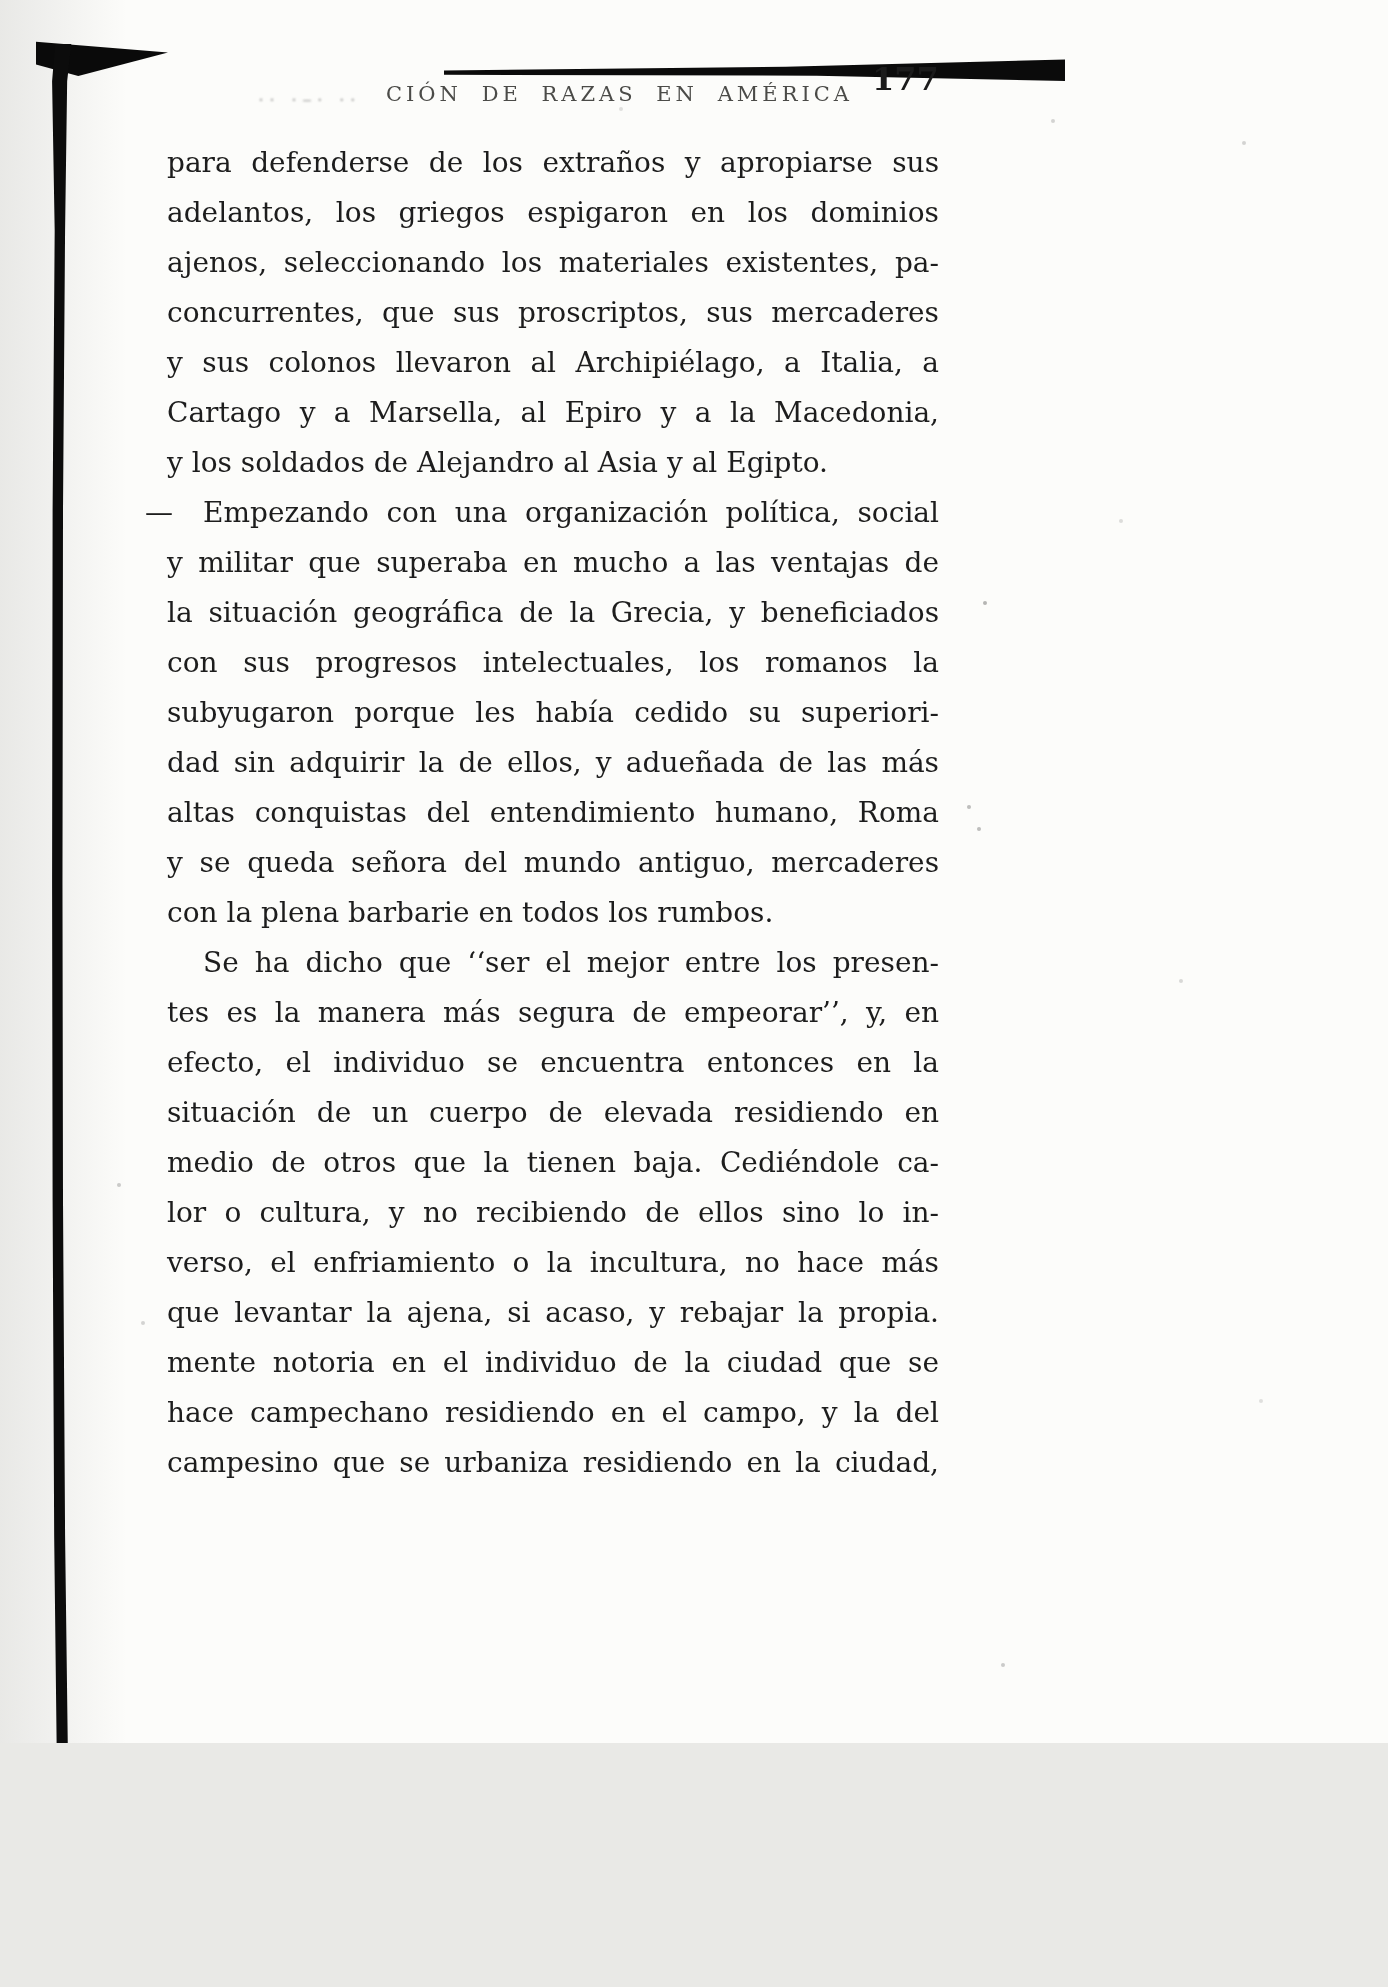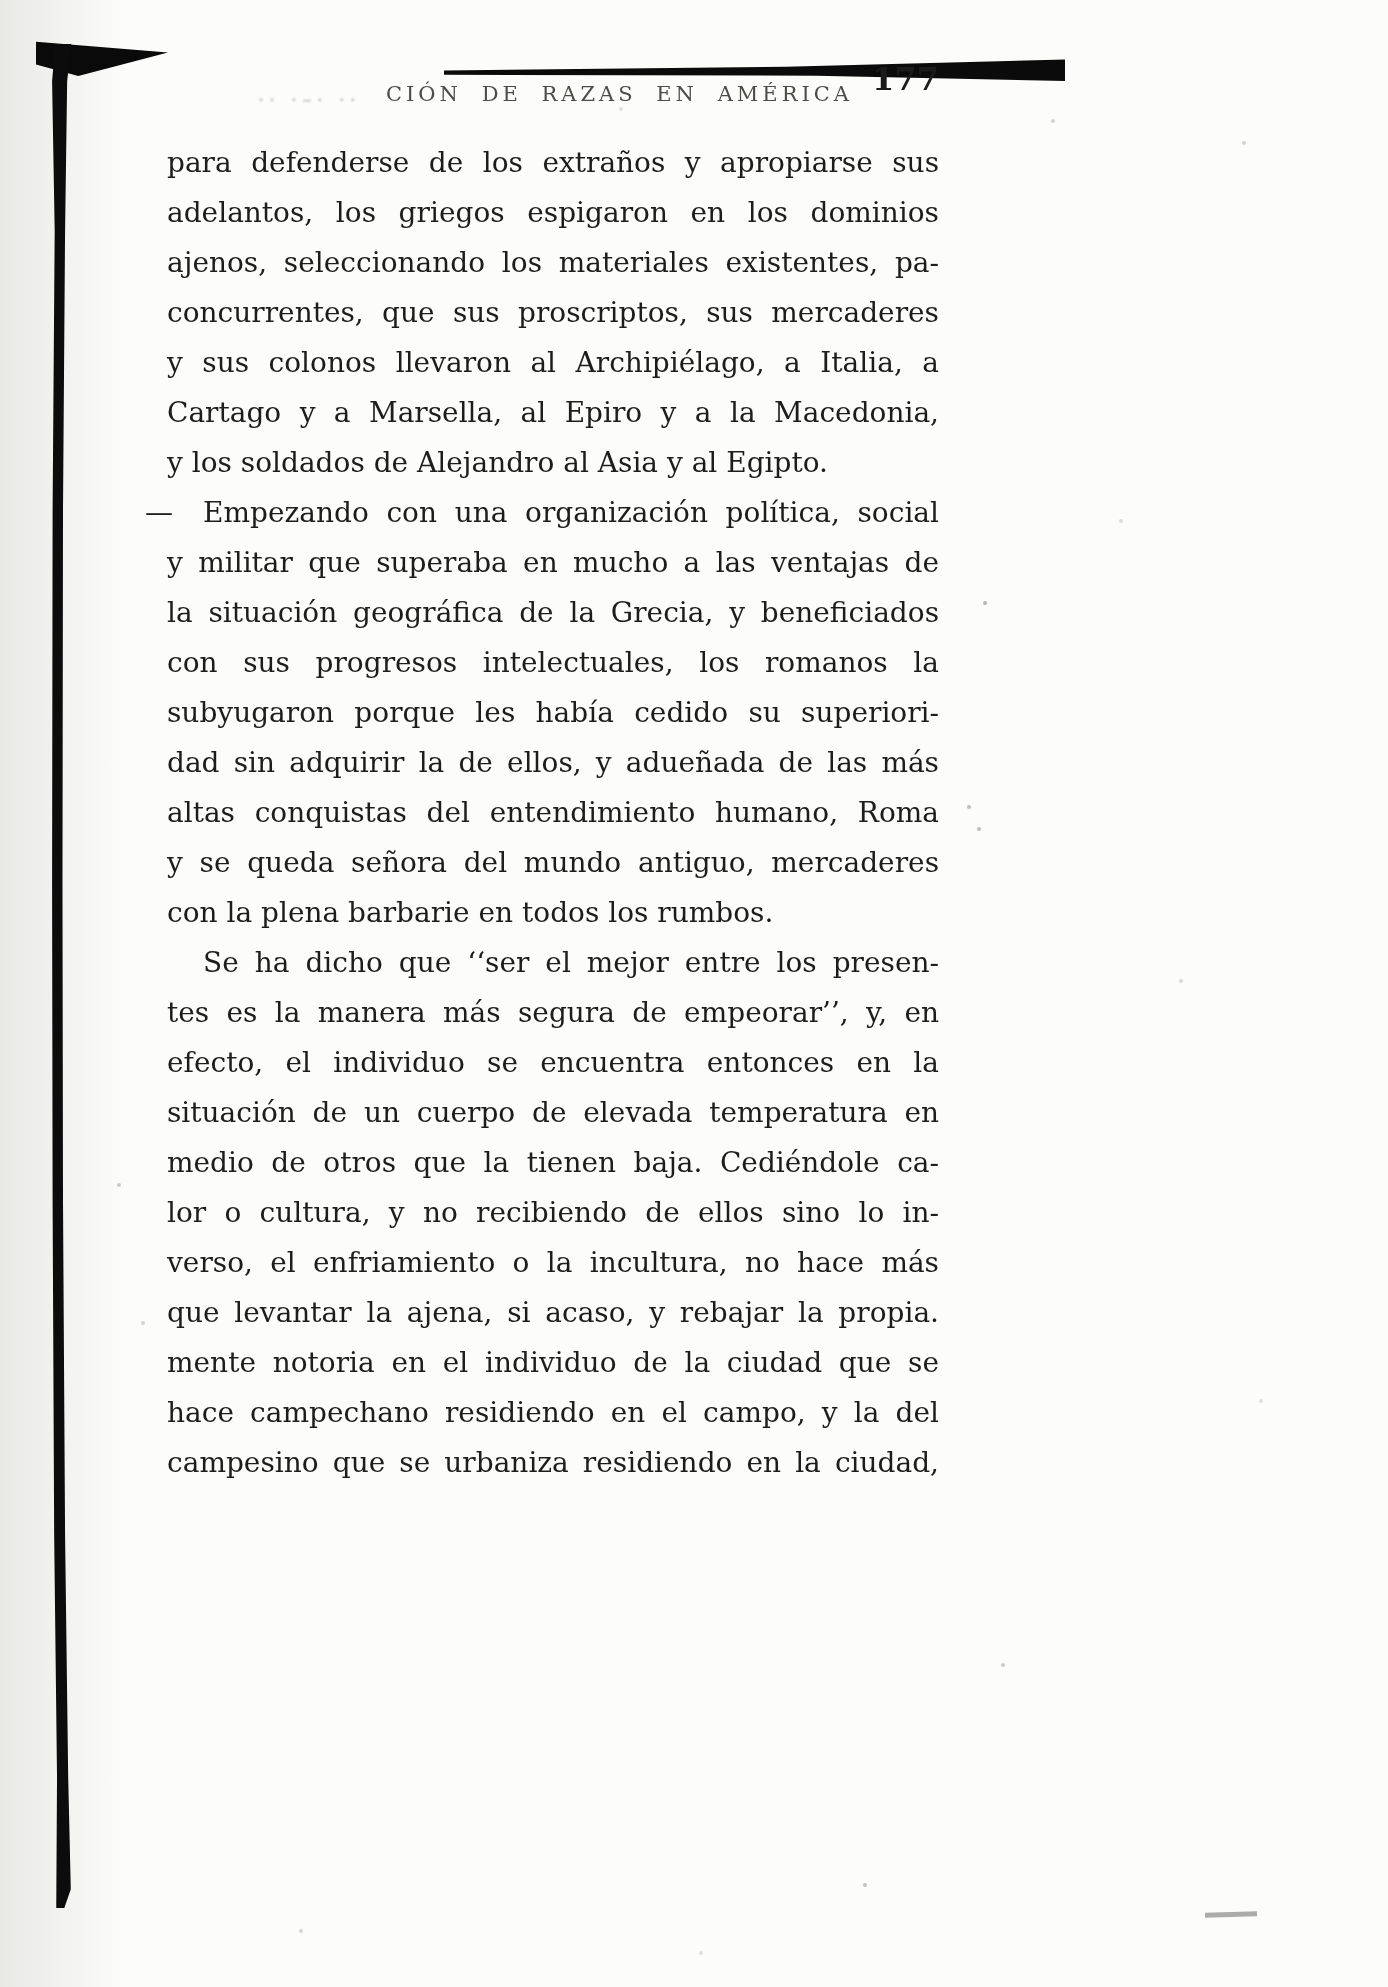--- a/index.html
+++ b/index.html
@@ -3,21 +3,21 @@
 <meta charset="utf-8">
 <style>
   html, body {
     margin: 0;
     padding: 0;
     background: #e9e9e6;
   }
   .page {
     position: relative;
     width: 1388px;
-    height: 1987px;
+    height: 1743px;
     background: #fcfcfa;
     overflow: hidden;
     font-family: "DejaVu Serif", "Liberation Serif", serif;
     color: #1d1d1d;
   }
   
   .binding-shade {
     position: absolute;
     left: 0; top: 0;
     width: 150px; height: 100%;
@@ -163,21 +163,21 @@
         <div class="line">subyugaron porque les había cedido su superiori-</div>
         <div class="line">dad sin adquirir la de ellos, y adueñada de las más</div>
         <div class="line">altas conquistas del entendimiento humano, Roma</div>
         <div class="line">y se queda señora del mundo antiguo, mercaderes</div>
         <div class="line last">con la plena barbarie en todos los rumbos.</div>
       </div>
       <div class="para">
         <div class="line first">Se ha dicho que ‘‘ser el mejor entre los presen-</div>
         <div class="line">tes es la manera más segura de empeorar’’, y, en</div>
         <div class="line">efecto, el individuo se encuentra entonces en la</div>
-        <div class="line">situación de un cuerpo de elevada temperatura en</div>
+        <div class="line">situación de un cuerpo de elevada residiendo en</div>
         <div class="line">medio de otros que la tienen baja. Cediéndole ca-</div>
         <div class="line">lor o cultura, y no recibiendo de ellos sino lo in-</div>
         <div class="line">verso, el enfriamiento o la incultura, no hace más</div>
         <div class="line">que levantar la ajena, si acaso, y rebajar la propia.</div>
         <div class="line">mente notoria en el individuo de la ciudad que se</div>
         <div class="line">hace campechano residiendo en el campo, y la del</div>
         <div class="line">campesino que se urbaniza residiendo en la ciudad,</div>
       </div>
     </main>
 

